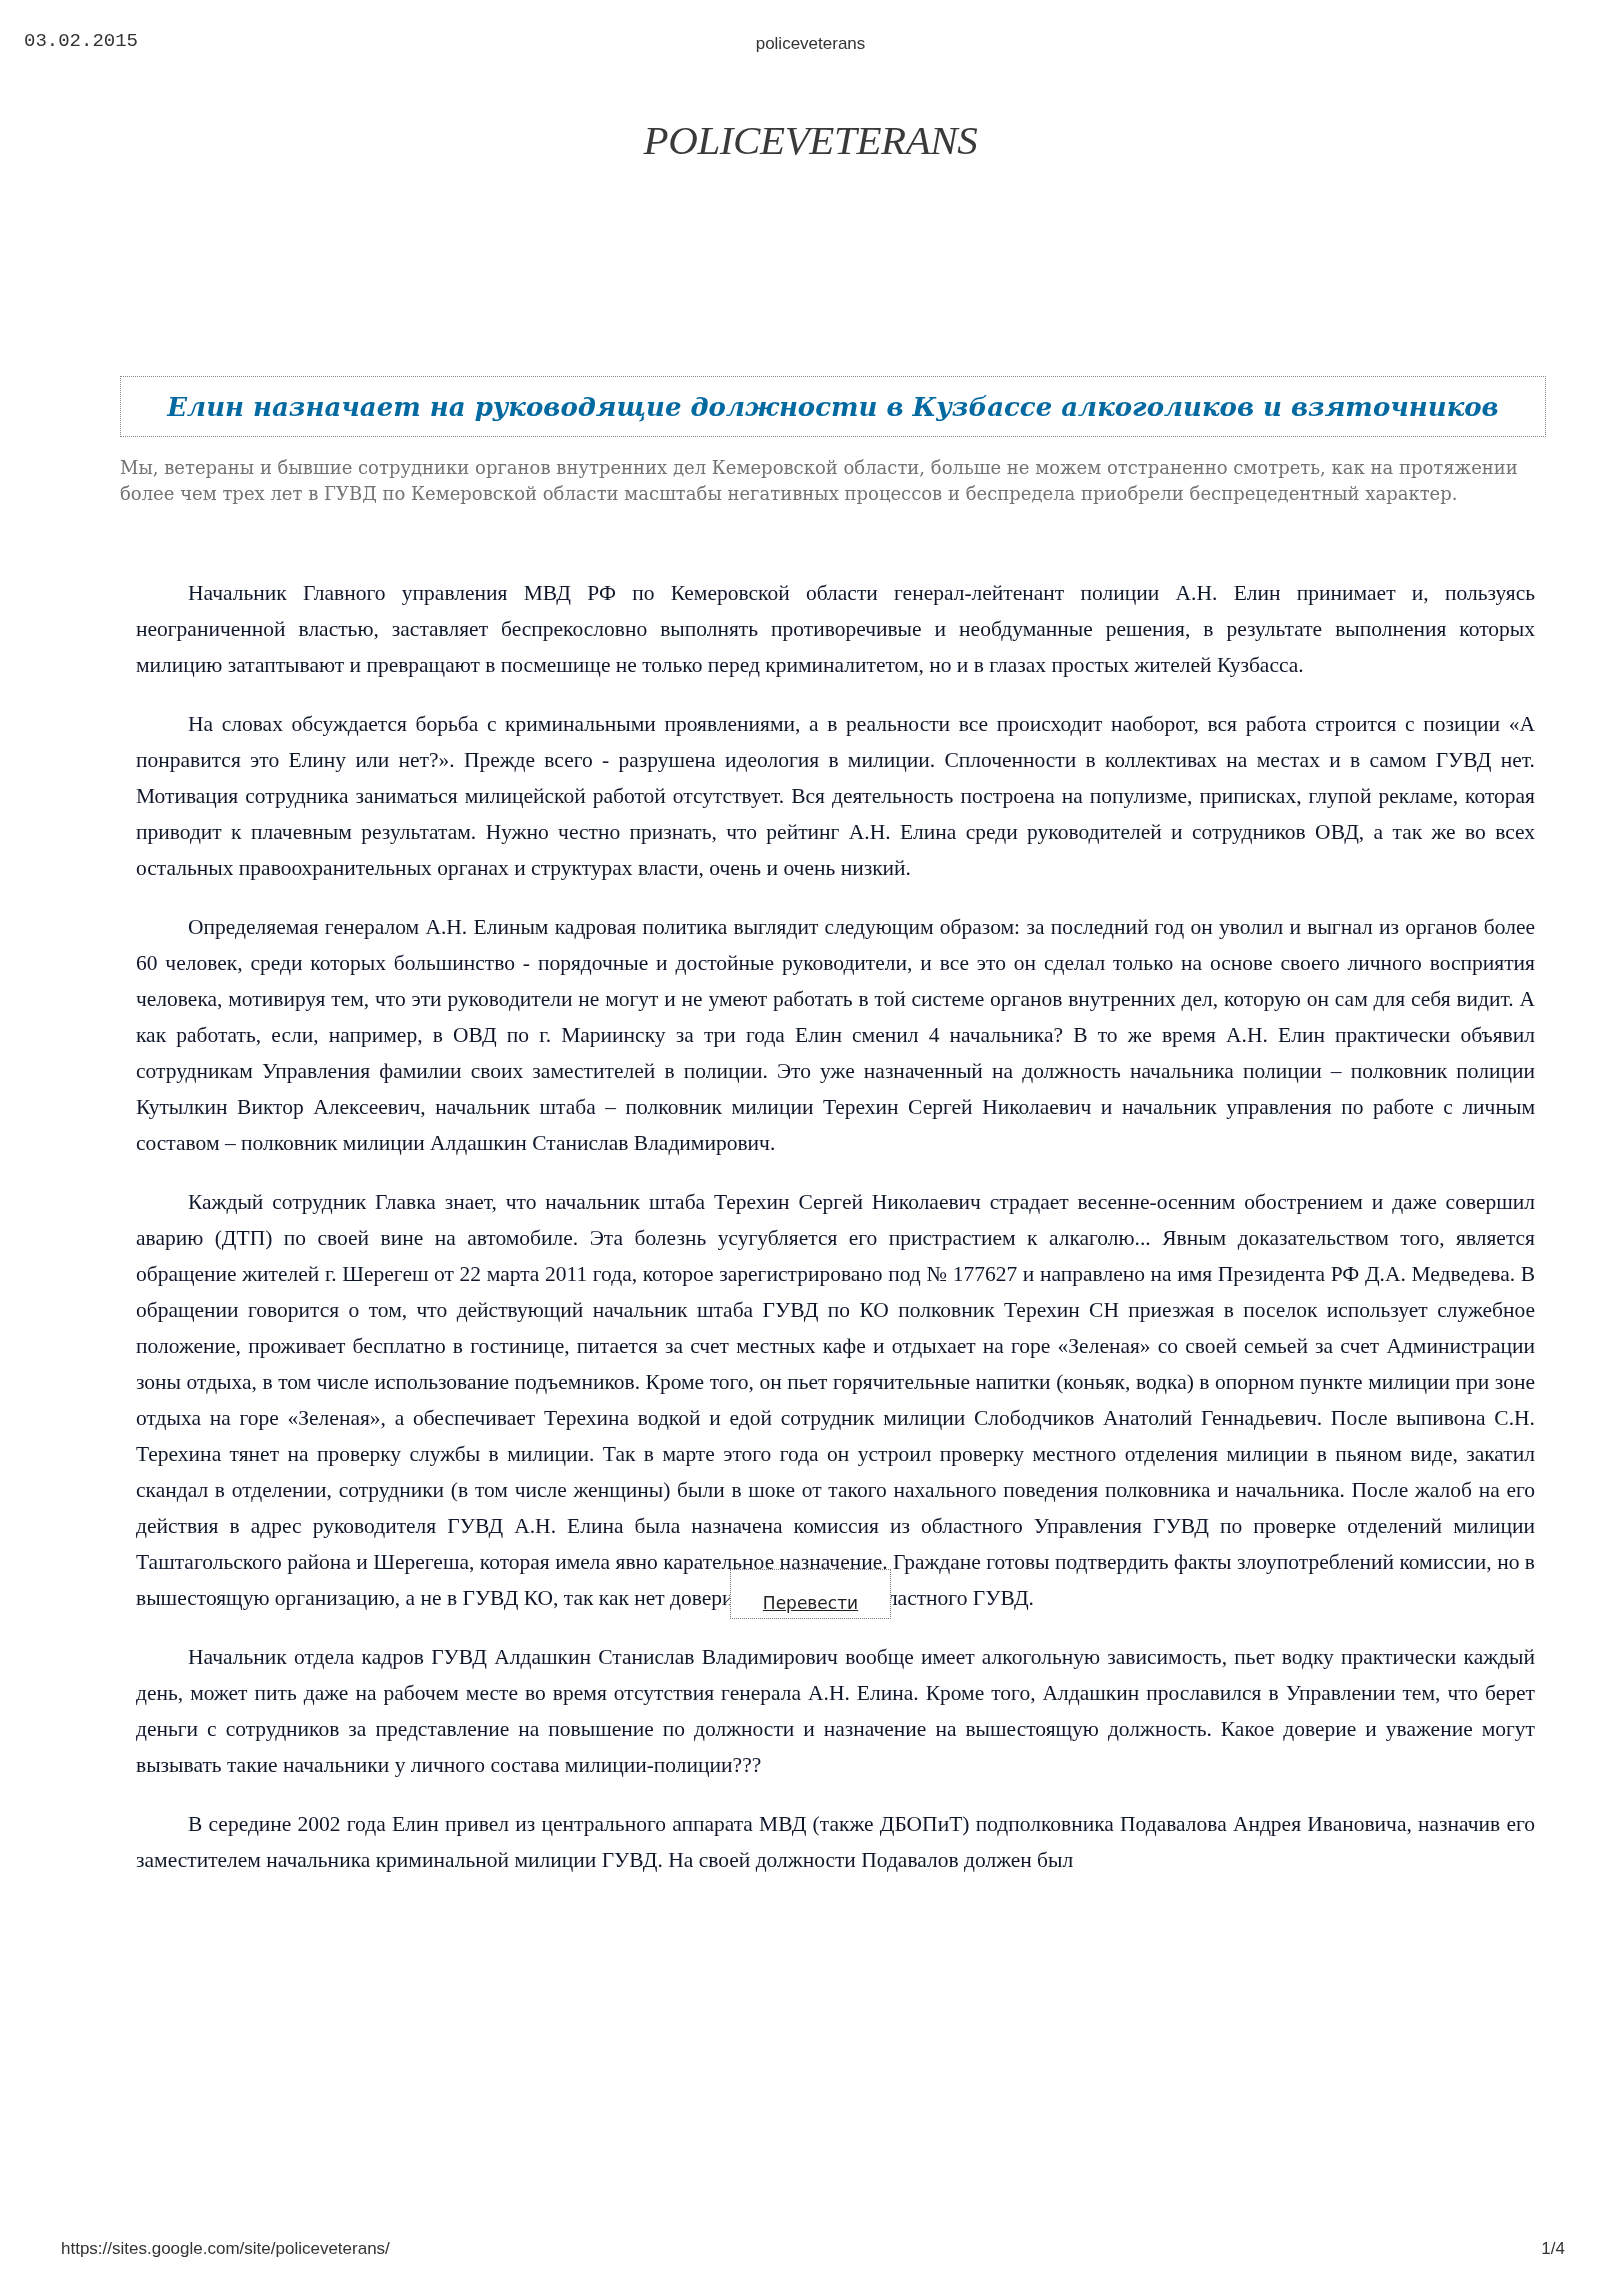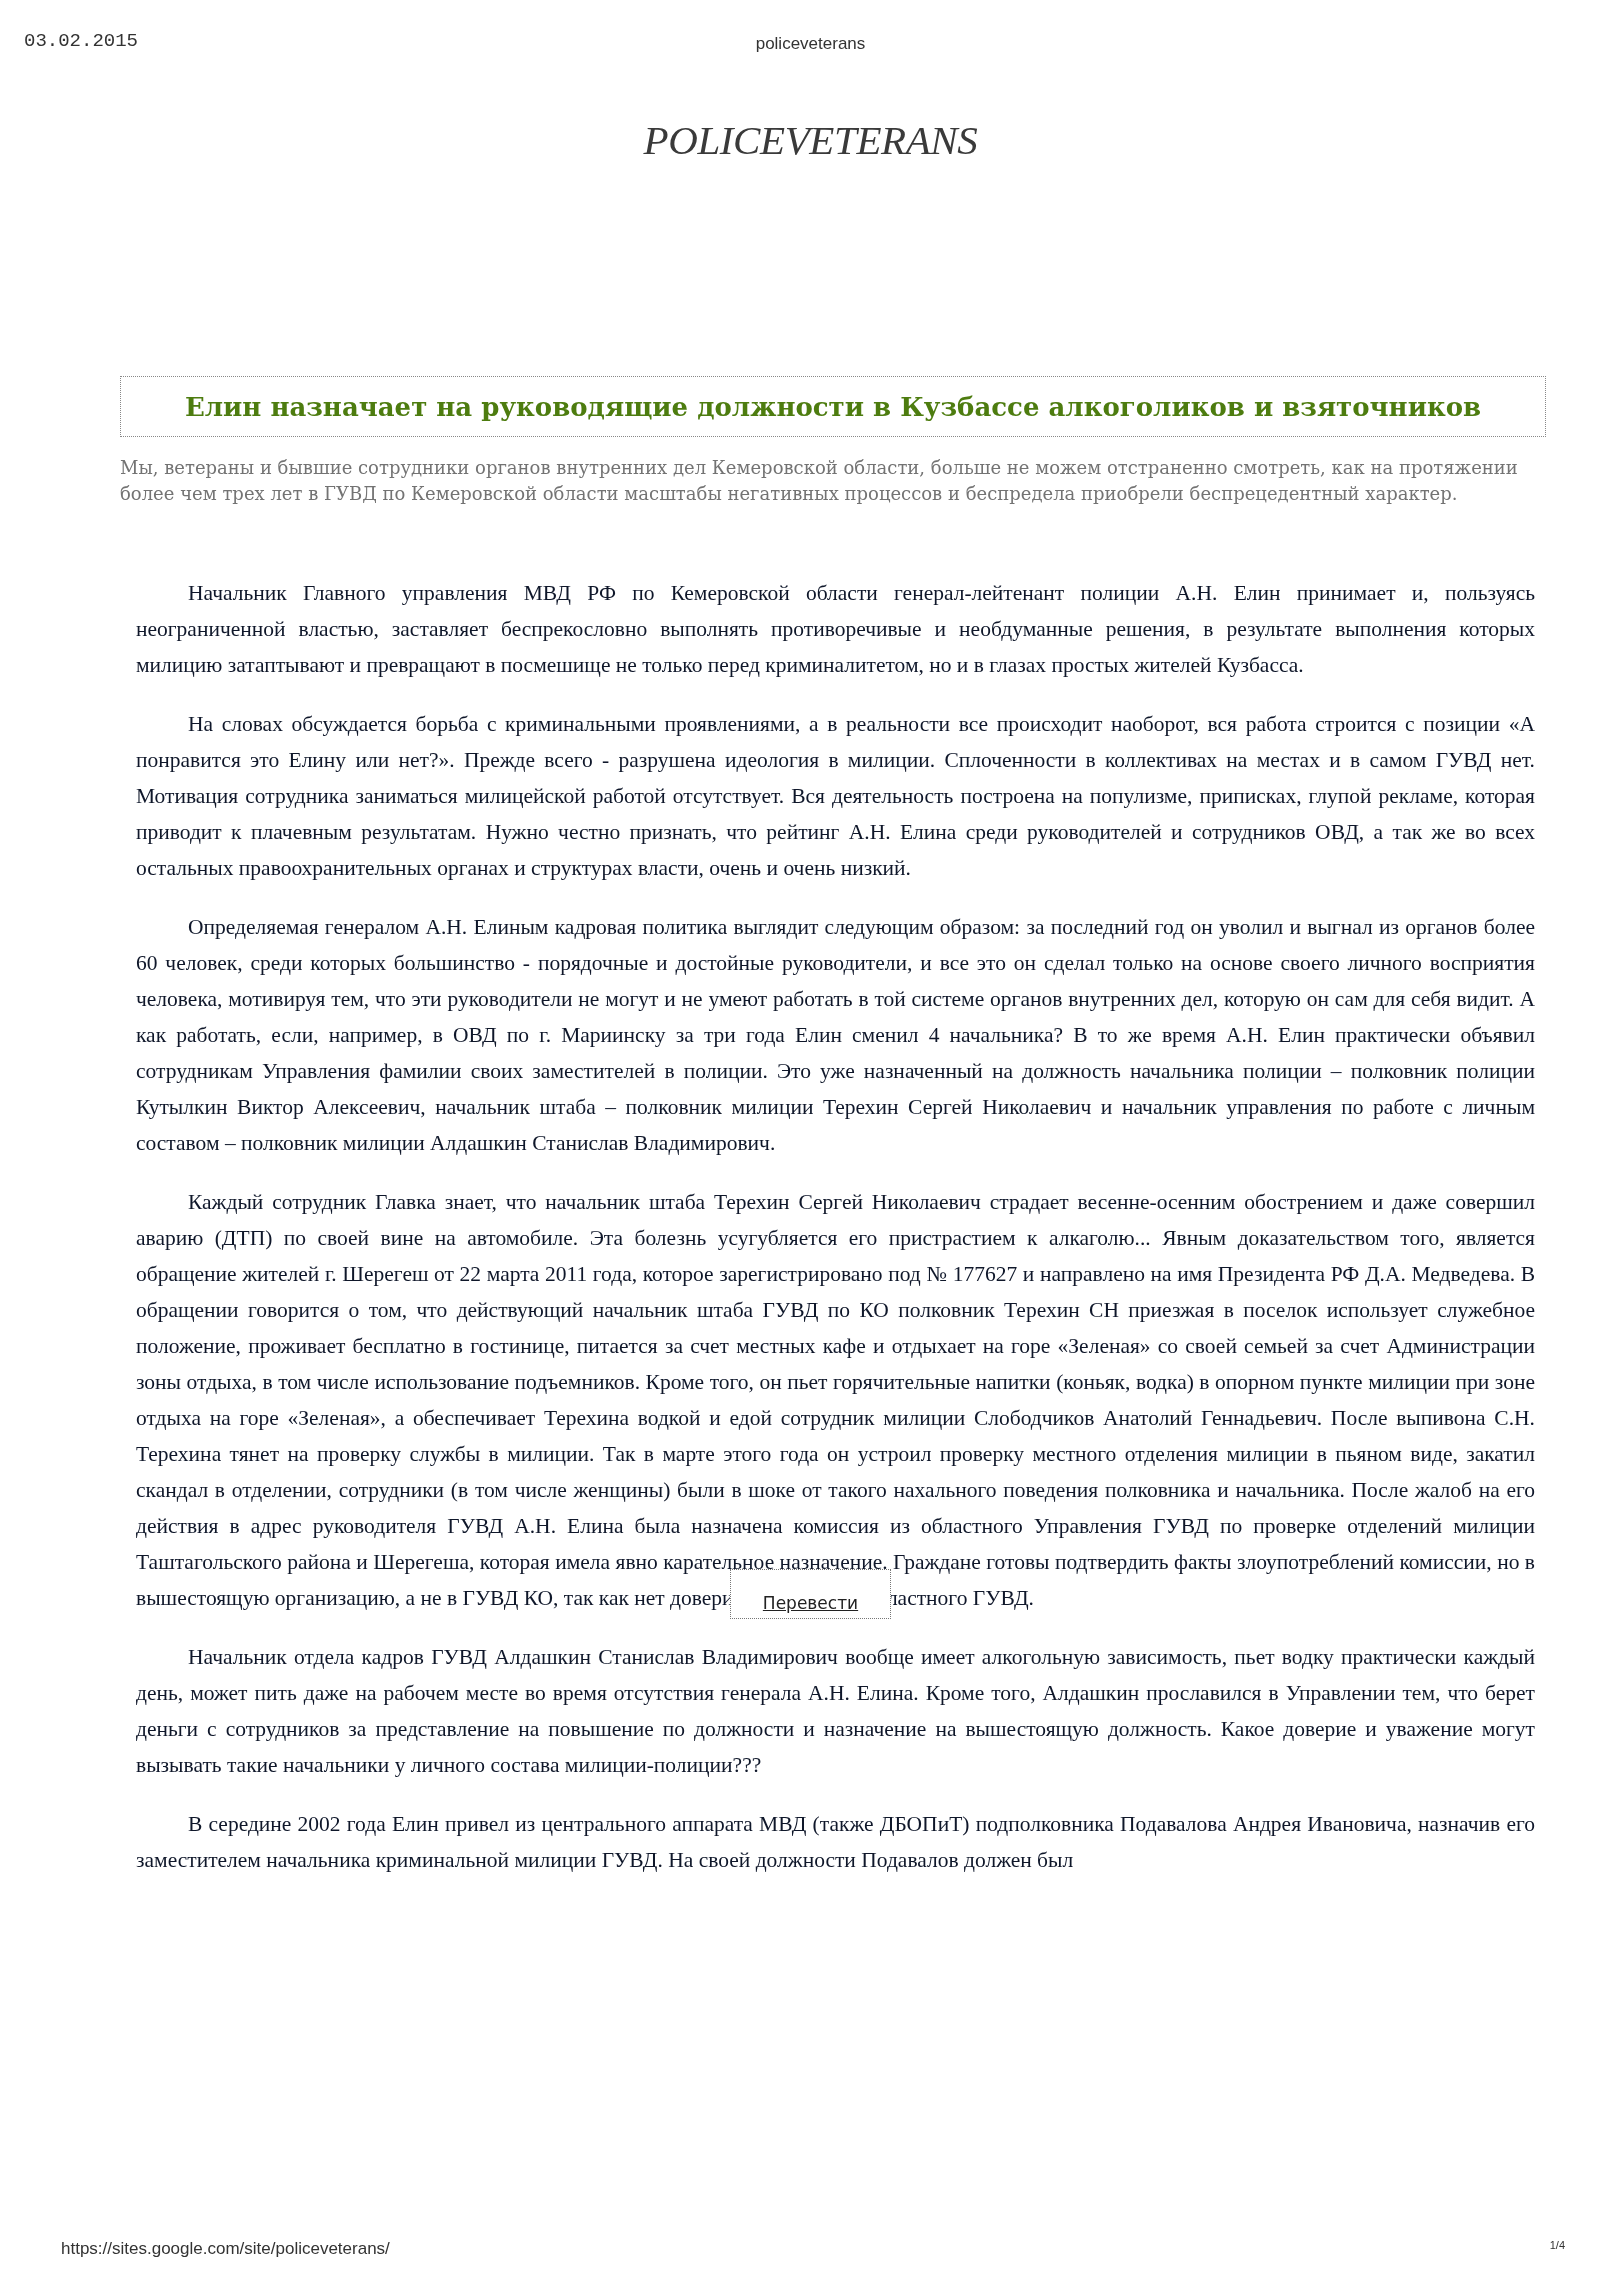--- a/index.html
+++ b/index.html
@@ -9,38 +9,38 @@
     font-family: "Liberation Serif", "DejaVu Serif", serif;
   }
   .print-date { position: absolute; left: 24px; top: 30px; font-family: Liberation Mono, monospace; font-size: 19px; color: #333; }
   .print-title { position: absolute; left: 0; width: 1621px; top: 34px; text-align: center; font-family: "Liberation Sans", sans-serif; font-size: 17px; color: #333; }
   .site-title { position: absolute; left: 0; width: 1621px; top: 116px; text-align: center; font-family: "Liberation Serif", serif; font-style: italic; font-size: 41px; color: #3a3a3a; letter-spacing: -0.4px; }
   .headline-box {
     position: absolute; left: 120px; top: 376px; width: 1426px; height: 61px;
     border: 1.8px dotted #888; box-sizing: border-box;
     display: flex; align-items: center; justify-content: center;
   }
-  .headline { font-family: "DejaVu Serif", serif; font-weight: bold; font-size: 26px; color: #4d7c0f; white-space: nowrap; }
+  .headline { font-family: "DejaVu Serif", serif; font-weight: bold; font-size: 26px; color: #0369a1; white-space: nowrap; font-style: italic; }
   .lead {
     position: absolute; left: 120px; top: 455px; width: 1415px;
     font-family: "DejaVu Serif", serif; font-size: 18px; line-height: 26px; color: #737373;
   }
   .article { position: absolute; left: 120px; top: 575px; width: 1415px; }
   .para {
     font-family: "Liberation Serif", serif; font-size: 21.5px; line-height: 36px;
     text-align: justify; text-indent: 52px; margin: 0 0 23px 16px; color: #0f172a;
   }
   .translate-popup {
     position: absolute; left: 730px; top: 1569px; width: 161px; height: 50px;
     border: 0.9px dotted #777; background: #fff; box-sizing: border-box;
     display: flex; align-items: flex-end; justify-content: center; padding-bottom: 5.4px;
   }
   .translate-link { font-family: "DejaVu Sans", sans-serif; font-size: 17px; color: #222; text-decoration: underline; cursor: pointer; margin-top: 33px; }
   .footer-url { position: absolute; left: 61px; top: 2239px; font-family: "Liberation Sans", sans-serif; font-size: 17px; color: #333; }
-  .page-num { position: absolute; right: 56px; top: 2239px; font-family: "Liberation Sans", sans-serif; font-size: 11px; color: #333; }
+  .page-num { position: absolute; right: 56px; top: 2239px; font-family: "Liberation Sans", sans-serif; font-size: 17px; color: #333; }
 </style>
 </head>
 <body>
 
 <div class="print-date">03.02.2015</div>
 <div class="print-title">policeveterans</div>
 
 <div class="site-title">POLICEVETERANS</div>
 
 <div class="headline-box">

